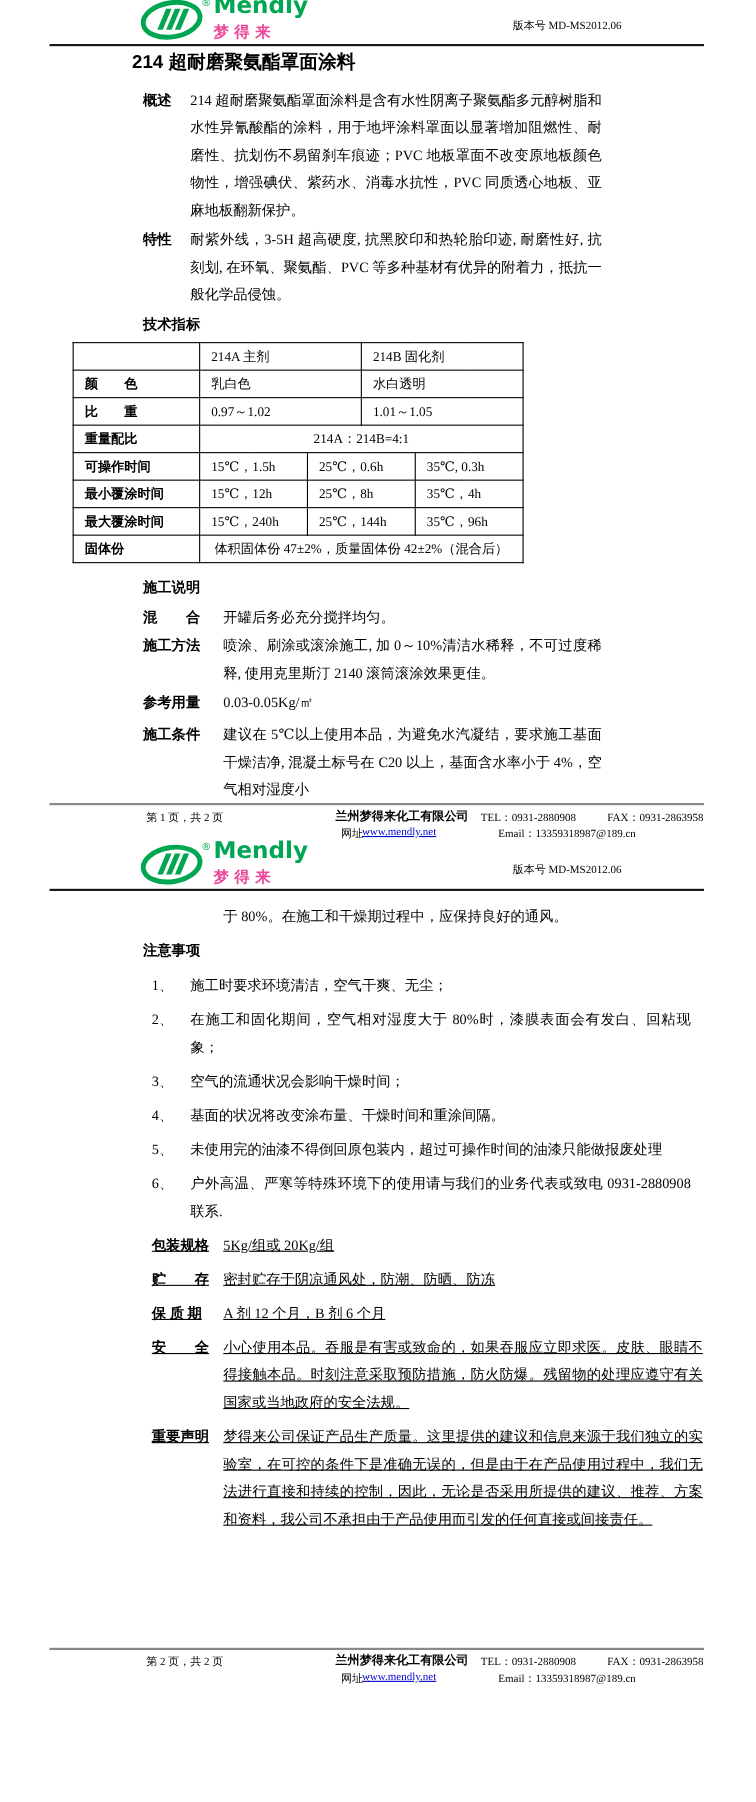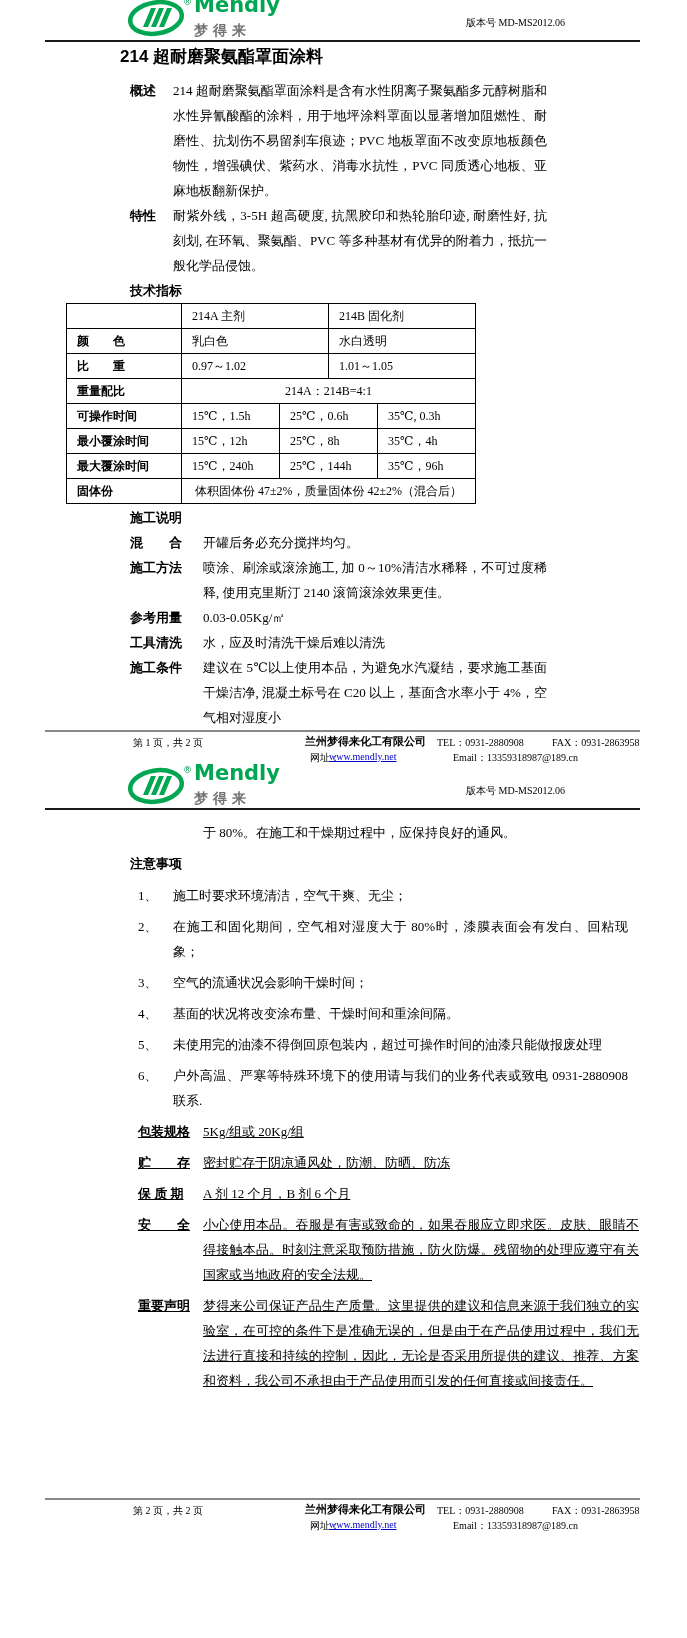--- a/index.html
+++ b/index.html
@@ -10,21 +10,21 @@
   .page2 { height:870px; }
 
   
   .hdr { display:flex; justify-content:space-between; align-items:flex-end;
          padding:4px 122px 2px 128px; height:40px; }
   .logo { display:flex; align-items:center; gap:2px; }
   .logo-texts { display:flex; flex-direction:column; line-height:1; margin-top:-2px; }
   .brand-name { font-family:"DejaVu Sans",sans-serif; font-weight:bold; font-size:21px;
                 color:#00A651; letter-spacing:0px; }
   .brand-cn { font-family:"DejaVu Sans",sans-serif; font-weight:bold; font-size:14px;
-              color:#737373; letter-spacing:5px; margin-top:7px; }
+              color:#ec4899; letter-spacing:5px; margin-top:7px; }
   .version { font-size:10px; white-space:nowrap; padding-bottom:8px; }
   .hdr-rule { border-top:2px solid #1a1a1a; margin:0 47px 0 45px; }
 
   
   .doc-title { font-size:17px; font-weight:bold; margin:3px 0 10px 120px;
                font-family:"Liberation Sans","DejaVu Sans",sans-serif; }
   .row { display:flex; margin-left:130px; margin-right:140px; font-size:13px; line-height:25px; }
   .row .lbl { font-weight:bold; flex:0 0 43px; white-space:nowrap; }
   .row .lbl4 { font-weight:bold; flex:0 0 73px; white-space:nowrap; }
   .row .txt { flex:1; text-align:justify; }
@@ -169,24 +169,20 @@
     <div class="row">
       <span class="lbl4">施工方法</span>
       <div class="txt">喷涂、刷涂或滚涂施工, 加 0～10%清洁水稀释，不可过度稀释, 使用克里斯汀 2140 滚筒滚涂效果更佳。</div>
     </div>
     <div class="gap6"></div>
     <div class="row">
       <span class="lbl4">参考用量</span>
       <div class="txt">0.03-0.05Kg/㎡</div>
     </div>
     <div class="gap6"></div>
-    <div class="row">
-      <span class="lbl4">工具清洗</span>
-      <div class="txt">水，应及时清洗干燥后难以清洗</div>
-    </div>
     <div class="gap6"></div>
     <div class="row">
       <span class="lbl4">施工条件</span>
       <div class="txt">建议在 5℃以上使用本品，为避免水汽凝结，要求施工基面干燥洁净, 混凝土标号在 C20 以上，基面含水率小于 4%，空气相对湿度小</div>
     </div>
 
     <div class="footer">
       <div class="f-rule"></div>
       <div class="f-body">
         <span class="f-page">第 1 页，共 2 页</span>

